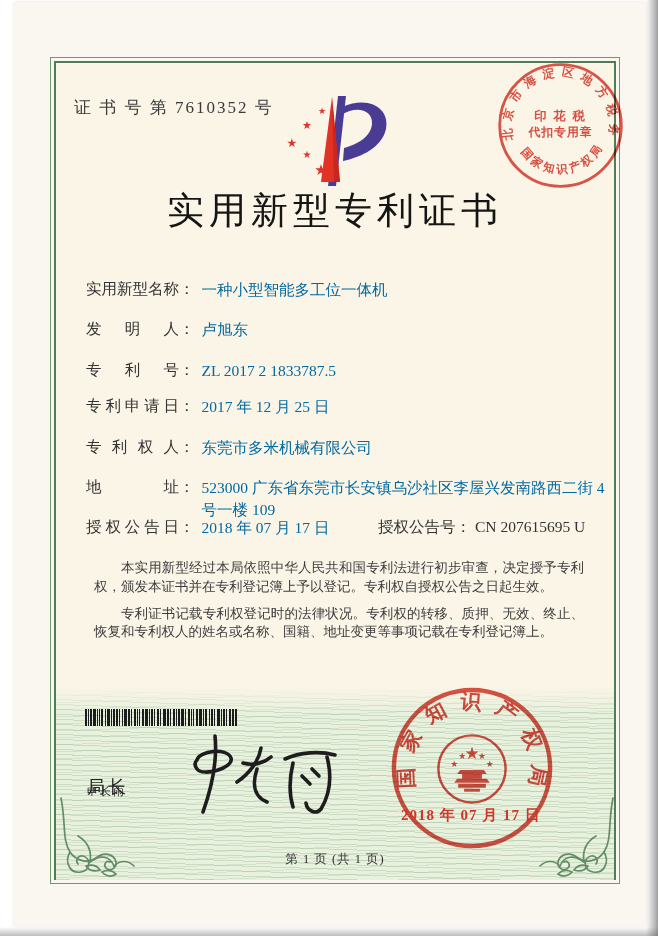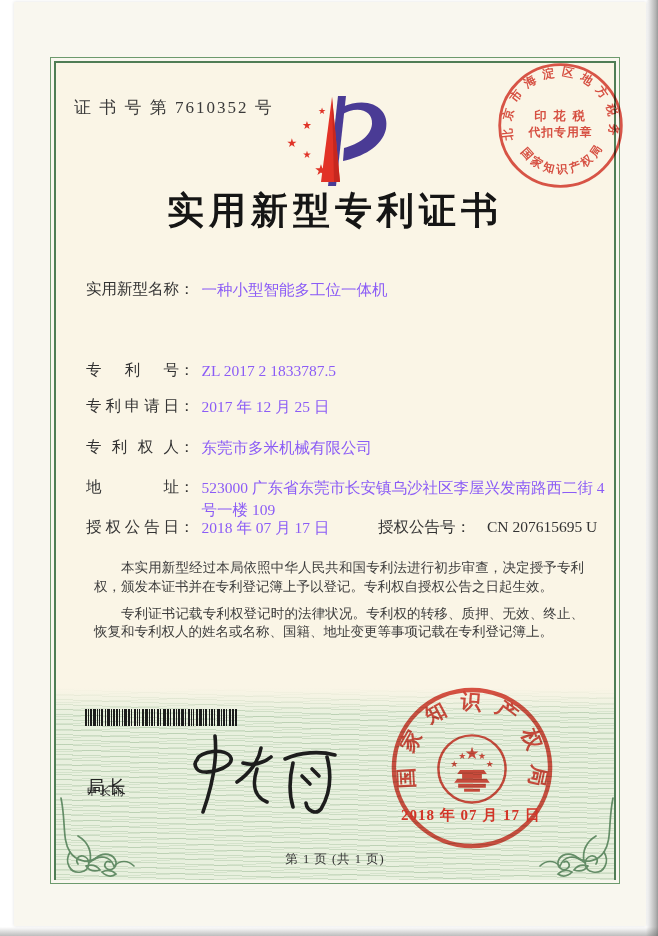--- a/index.html
+++ b/index.html
@@ -17,25 +17,25 @@
          border:2px solid #4f7d55;box-sizing:border-box;background:#faf5e6;}
   .green-zone{position:absolute;left:56px;top:688px;width:558px;height:192px;
          background-color:#e8f0de;
          background-image:
            linear-gradient(#faf5e6,rgba(250,245,230,0) 26px),
            repeating-linear-gradient(2deg, rgba(125,165,120,.28) 0 1px, rgba(0,0,0,0) 1px 5px),
            repeating-linear-gradient(-2deg, rgba(125,165,120,.18) 0 1px, rgba(0,0,0,0) 1px 7px);}
   .cert-no{position:absolute;left:74px;top:96px;font-size:17px;letter-spacing:2px;color:#3a3a3a;}
   .logo{position:absolute;left:276px;top:94px;width:118px;height:96px;}
   .title{position:absolute;left:50px;top:186px;width:570px;text-align:center;
-         font-size:37px;font-weight:bold;color:#151515;letter-spacing:5px;}
+         font-size:37px;font-weight:normal;color:#151515;letter-spacing:5px;}
   .frow{position:absolute;left:86px;font-size:15.5px;color:#333;white-space:nowrap;}
   .flabel{display:inline-block;width:93px;text-align:justify;text-align-last:justify;vertical-align:top;}
   .fcolon{display:inline-block;vertical-align:top;}
-  .fvalue{display:inline-block;margin-left:7px;vertical-align:top;color:#8b5cf6;
+  .fvalue{display:inline-block;margin-left:7px;vertical-align:top;color:#0369a1;
           max-width:404px;white-space:normal;line-height:22px;font-family:Liberation Serif, serif;}
   .grant-cell{position:absolute;left:378px;top:517px;font-size:15.5px;color:#333;white-space:nowrap;}
   .paras{position:absolute;left:86px;top:551px;width:506px;font-size:13.5px;line-height:18.8px;
          color:#3d3d3d;text-align:justify;}
   .paras p{margin:8px;text-indent:2em;}
   .barcode{position:absolute;left:85px;top:709px;width:152px;height:17px;}
   .signer-title{position:absolute;left:87px;top:752px;font-size:18px;letter-spacing:3px;color:#222;
          font-family:"Liberation Sans","DejaVu Sans",sans-serif;margin-top:23px;}
   .signer-name{position:absolute;left:87px;top:784px;font-size:11px;letter-spacing:2px;color:#222;
          font-family:"Liberation Sans","DejaVu Sans",sans-serif;}
@@ -98,37 +98,40 @@
     <path d="M66 13 C 94 1 114 15 110 35 C 106 53 86 63 67 67 L68 54 C 83 50 95 42 96 30 C 97 16 81 11 65 21 Z" fill="#4a3b95"></path>
     <path d="M56 3 L64 88 L45 88 Z" fill="#e23226"></path>
     <path d="M56 3 L64 88 L58 88 Z" fill="#c6271f"></path>
   </svg>
 
   <div class="title">实用新型专利证书</div>
 
   <div class="frow" style="top:279px">
     <span class="flabel">实用新型名称</span><span class="fcolon">：</span><span class="fvalue">一种小型智能多工位一体机</span>
   </div>
+  <div class="frow" style="top:319px">
+    <span class="flabel">发明人</span><span class="fcolon">：</span><span class="fvalue">卢旭东</span>
+  </div>
   <div class="frow" style="top:360px">
     <span class="flabel">专利号</span><span class="fcolon">：</span><span class="fvalue">ZL 2017 2 1833787.5</span>
   </div>
   <div class="frow" style="top:396px">
     <span class="flabel">专利申请日</span><span class="fcolon">：</span><span class="fvalue">2017 年 12 月 25 日</span>
   </div>
   <div class="frow" style="top:437px">
     <span class="flabel">专利权人</span><span class="fcolon">：</span><span class="fvalue">东莞市多米机械有限公司</span>
   </div>
   <div class="frow" style="top:477px">
     <span class="flabel">地址</span><span class="fcolon">：</span><span class="fvalue">523000 广东省东莞市长安镇乌沙社区李屋兴发南路西二街 4 号一楼 109</span>
   </div>
   <div class="frow" style="top:517px">
     <span class="flabel">授权公告日</span><span class="fcolon">：</span><span class="fvalue">2018 年 07 月 17 日</span>
   </div>
   <div class="grant-cell">
-    <span>授权公告号</span><span>：</span><span style="margin-left:16px">CN 207615695 U</span>
+    <span>授权公告号</span><span>：</span><span style="margin-left:4px">CN 207615695 U</span>
   </div>
 
   <div class="paras">
     <p>本实用新型经过本局依照中华人民共和国专利法进行初步审查，决定授予专利权，颁发本证书并在专利登记簿上予以登记。专利权自授权公告之日起生效。</p>
     <p>专利证书记载专利权登记时的法律状况。专利权的转移、质押、无效、终止、恢复和专利权人的姓名或名称、国籍、地址变更等事项记载在专利登记簿上。</p>
   </div>
 
   <svg class="barcode" viewBox="0 0 152 17" preserveAspectRatio="none">
     <g fill="#1c1c1c">
       <rect x="0" width="2" height="17"></rect>

